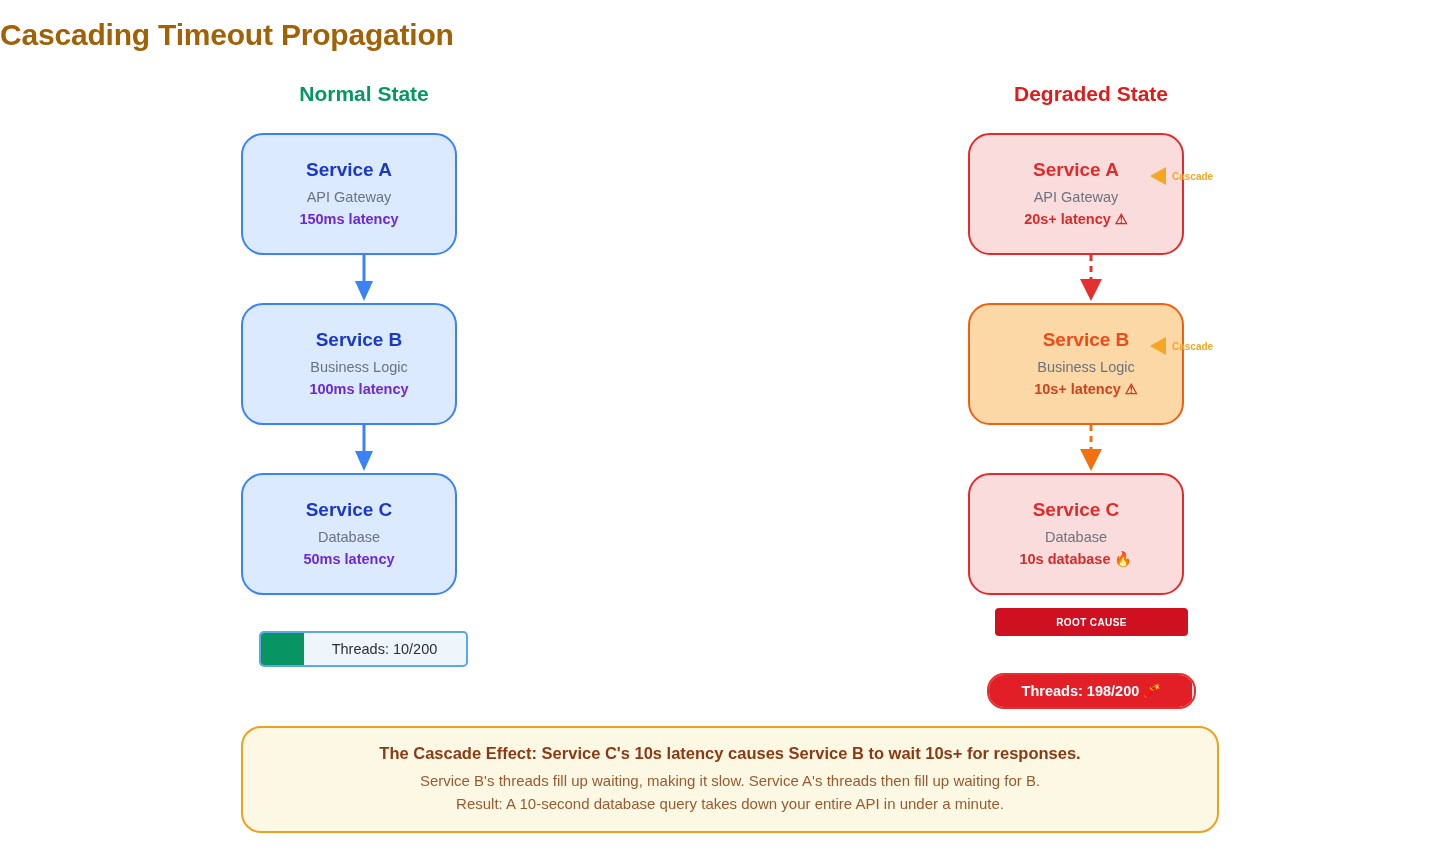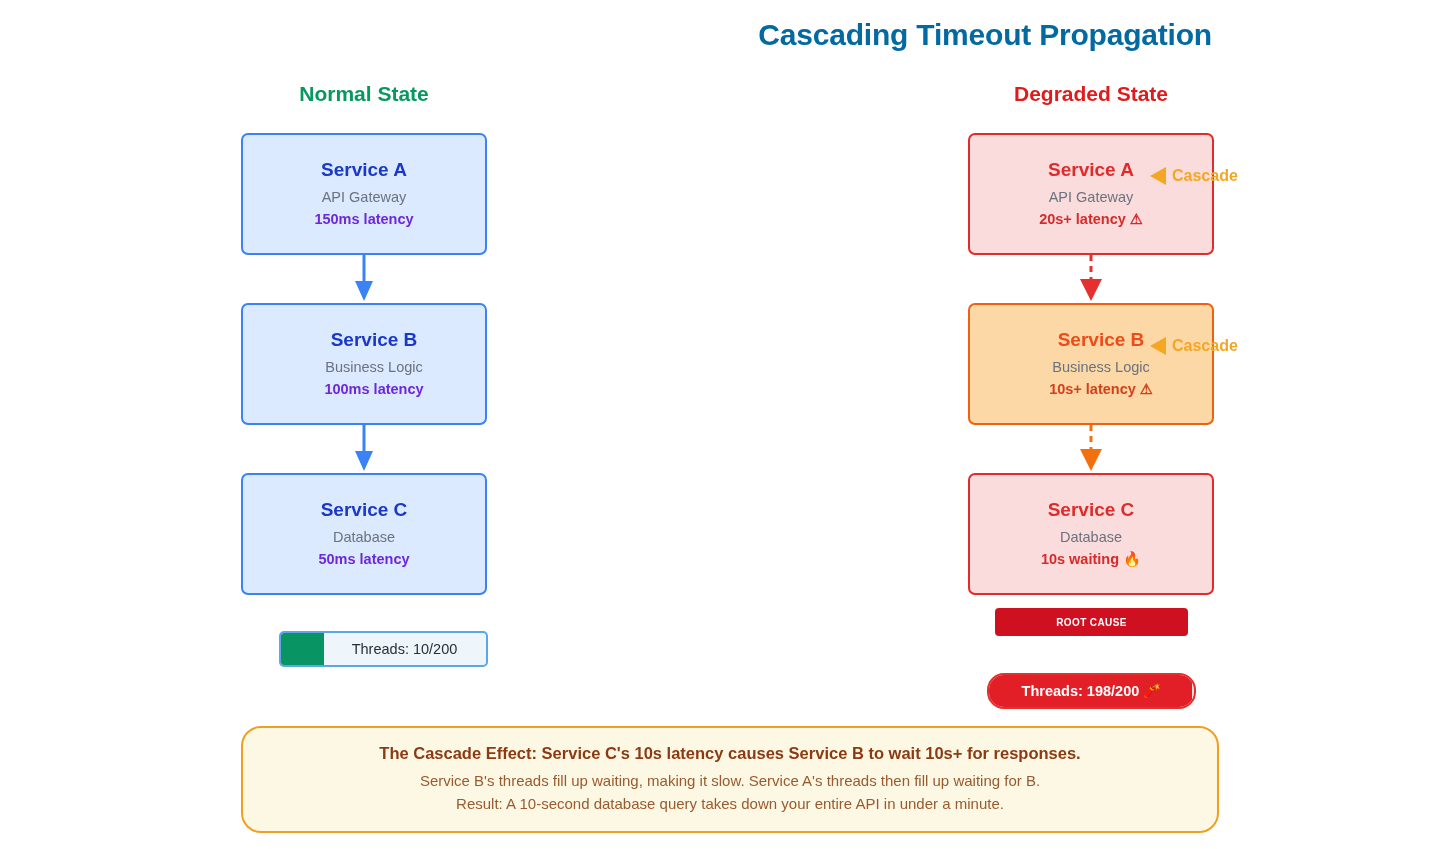--- a/index.html
+++ b/index.html
@@ -14,45 +14,45 @@
     font-family: "Liberation Sans", sans-serif;
     overflow: hidden;
   }
 
   
   #diagram-title {
     position: absolute;
     left: 0;
     top: 18px;
     width: 1212px;
-    text-align: right;
+    text-align: left;
     font-size: 30px;
     font-weight: bold;
-    color: #0369a1;
+    color: #a16207;
     letter-spacing: -0.2px;
   }
 
   
   .column-header {
     position: absolute;
     width: 300px;
     text-align: center;
     font-size: 21px;
     font-weight: bold;
   }
   #normal-header  { left: 214px;  top: 82px;  color: #06985e; }
   #degraded-header{ left: 941px;  top: 82px;  color: #e01b1b; }
 
   
   .service-box {
     position: absolute;
-    width: 246px;
+    width: 216px;
     height: 122px;
     box-sizing: border-box;
-    border-radius: 7px;
+    border-radius: 22px;
     border-width: 2px;
     border-style: solid;
     display: flex;
     flex-direction: column;
     align-items: center;
     justify-content: center;
     text-align: center;
   }
   .service-title {
     font-size: 19px;
@@ -119,21 +119,21 @@
     pointer-events: none;
   }
   .cascade-arrow {
     width: 0;
     height: 0;
     border-top: 9px solid transparent;
     border-bottom: 9px solid transparent;
     border-right: 16px solid #f5a623;
   }
   .cascade-text {
-    font-size: 16px;
+    font-size: 10px;
     font-weight: bold;
     color: #f5a623;
     white-space: nowrap;
   }
   #cascade-a { left: 1150px; top: 167px; }
   #cascade-b { left: 1150px; top: 337px; }
 
   
   .thread-bar {
     position: absolute;
@@ -157,21 +157,20 @@
     font-size: 14.5px;
     white-space: nowrap;
   }
 
   #thread-bar-normal {
     left: 259px;
     top: 631px;
     width: 209px;
     border-color: #5aa9e6;
     background: #eef5fb;
-    margin-left: 20px;
   }
   #thread-bar-normal .thread-fill { background: #089463; }
   #thread-bar-normal .thread-label {
     color: #2b2f33;
     padding-left: 42px;
   }
 
   #thread-bar-degraded {
     left: 987px;
     top: 673px;
@@ -265,21 +264,21 @@
 
 <div class="service-box box-warning col-right row-b">
   <div class="service-title">Service B</div>
   <div class="service-role">Business Logic</div>
   <div class="service-metric">10s+ latency ⚠</div>
 </div>
 
 <div class="service-box box-critical col-right row-c">
   <div class="service-title">Service C</div>
   <div class="service-role">Database</div>
-  <div class="service-metric">10s waiting 🔥</div>
+  <div class="service-metric">10s database 🔥</div>
 </div>
 
 <div class="connector" style="left:344px; top:255px;">
   <svg width="40" height="48" viewBox="0 0 40 48">
     <line x1="20" y1="0" x2="20" y2="36" stroke="#3b82f6" stroke-width="3"></line>
     <polygon points="20,46 11,26 29,26" fill="#3b82f6"></polygon>
   </svg>
 </div>
 <div class="connector" style="left:344px; top:425px;">
   <svg width="40" height="48" viewBox="0 0 40 48">

